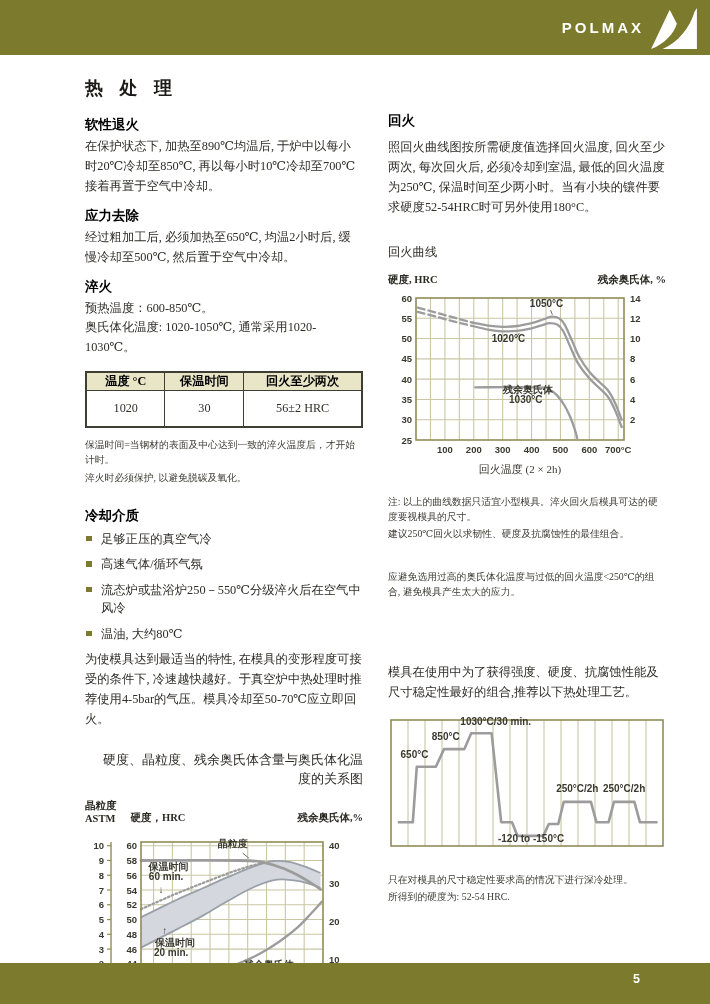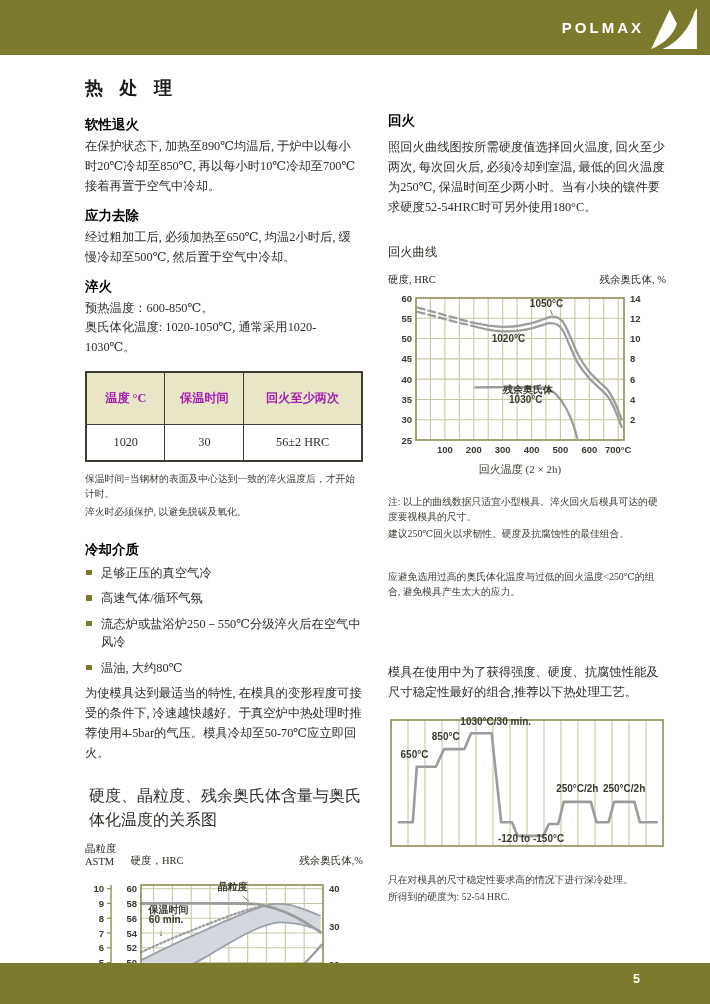--- a/index.html
+++ b/index.html
@@ -18,30 +18,30 @@
   .pagenum{position:absolute;right:70px;top:9px;color:#fff;font-family:"Liberation Sans",sans-serif;
            font-weight:bold;font-size:12.5px;}
   .col{position:absolute;width:278px;}
   .col.left{left:85px;top:76px;}
   .col.right{left:388px;top:112px;}
   h1.title{font-size:18px;font-weight:bold;letter-spacing:6px;margin:0 0 16px 0;color:#1c1b18;}
   h2.sec{font-size:13.5px;font-weight:bold;margin:10px 0 3px 0;color:#000000;}
   p.body{font-size:12.3px;line-height:1.62;margin:0;}
   p.tight{font-size:12.3px;line-height:1.62;margin:0;}
   table.qt{width:100%;border-collapse:collapse;margin:13px 0 9px 0;border:2px solid var(--table-border);}
-  table.qt th{background:var(--table-header-bg);font-weight:600;font-size:12.2px;padding:17px 4px;
-              border:1.6px solid var(--table-border);color:#a21caf;}
+  table.qt th{background:var(--table-header-bg);font-weight:600;font-size:12.2px;padding:0 4px;
+              border:1.6px solid var(--table-border);color:#000000;}
   table.qt td{font-size:12.2px;text-align:center;padding:10px 16px;border:1.6px solid var(--table-border);}
   .note{font-size:9.8px;line-height:1.55;margin:2px 0;color:#3c3b33;}
   ul.bullets{list-style:none;margin:5px 0 7px 0;padding:0;}
   ul.bullets li{position:relative;padding-left:16px;margin:0 0 7px 0;font-size:12.3px;line-height:1.5;}
   ul.bullets li .sq{position:absolute;left:1px;top:6px;width:5.5px;height:5.5px;background:var(--accent);}
-  .chart-title{font-size:16px;line-height:1.5;margin:20px 0 10px 4px;}
+  .chart-title{font-size:13px;line-height:1.5;margin:20px 0 10px 16px;text-align:right;}
   .chart-label{font-size:12.3px;margin:26px 0 12px 0;}
-  .axhdr-row{display:flex;align-items:flex-end;font-size:10.5px;font-weight:normal;margin:0 0 3px 0;color:#2b2a22;}
+  .axhdr-row{display:flex;align-items:flex-end;font-size:10.5px;font-weight:bold;margin:0 0 3px 0;color:#2b2a22;}
   .axhdr-row .stack{line-height:1.25;margin-right:14px;}
   .axhdr-row .right-lab{margin-left:auto;}
   .intro{font-size:12.3px;line-height:1.62;margin:64px 0 12px 0;}
   svg.chart{display:block;}
   .cap-block{margin-top:7px;}
 </style>
 </head>
 <body>
 
 <div class="page">

